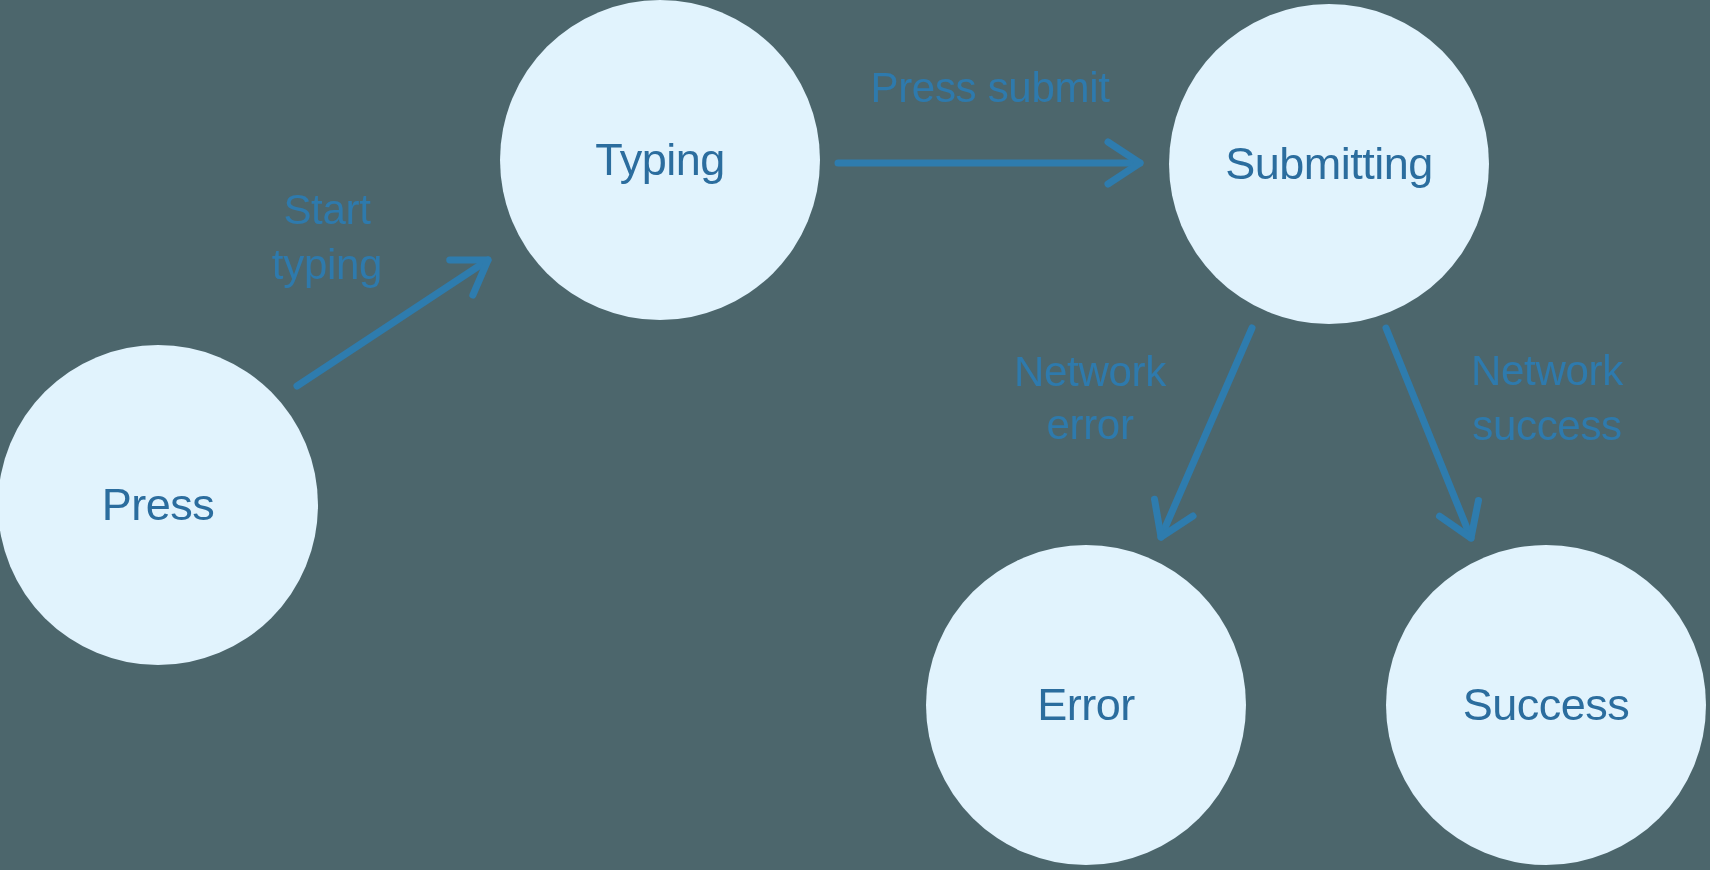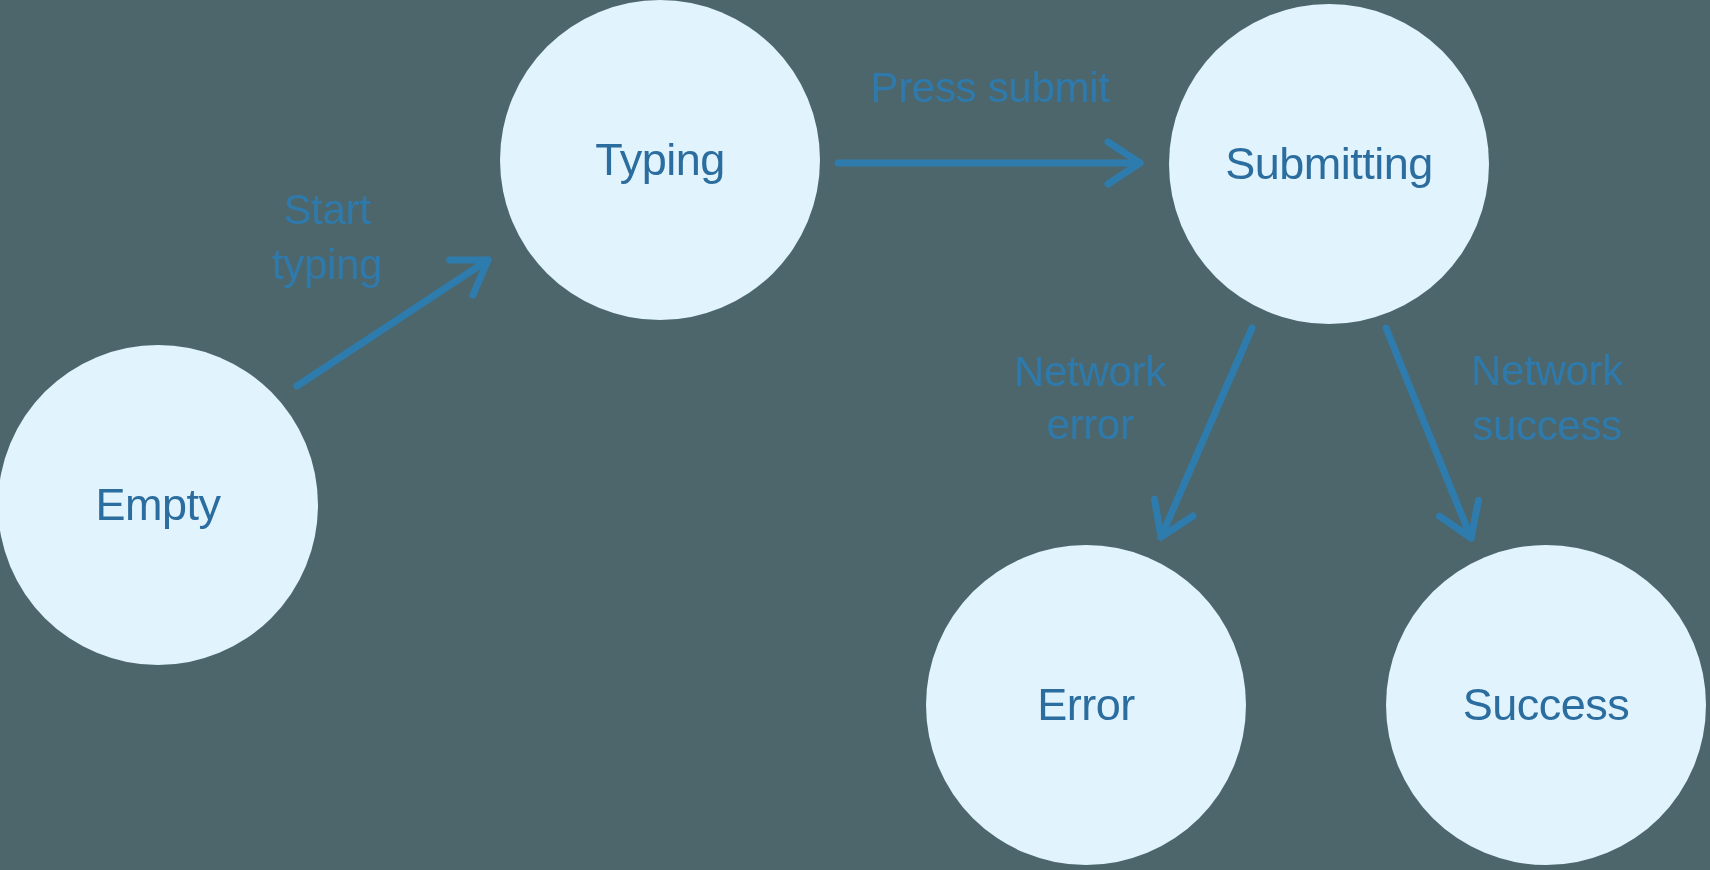--- a/index.html
+++ b/index.html
@@ -77,21 +77,21 @@
     <text class="edge-label-text" x="990" y="102" text-anchor="middle" fill="#2e7aad">Press submit</text>
 
     <text class="edge-label-text" x="1090" y="386" text-anchor="middle" fill="#2e7aad">Network</text>
     <text class="edge-label-text" x="1090" y="439" text-anchor="middle" fill="#2e7aad">error</text>
 
     <text class="edge-label-text" x="1547" y="385" text-anchor="middle" fill="#2e7aad">Network</text>
     <text class="edge-label-text" x="1547" y="440" text-anchor="middle" fill="#2e7aad">success</text>
   </svg>
 
   <div class="state-node node-empty">
-    <span class="node-label">Empty</span>
+    <span class="node-label">Press</span>
   </div>
 
   <div class="state-node node-typing">
     <span class="node-label">Typing</span>
   </div>
 
   <div class="state-node node-submitting">
     <span class="node-label">Submitting</span>
   </div>
 

